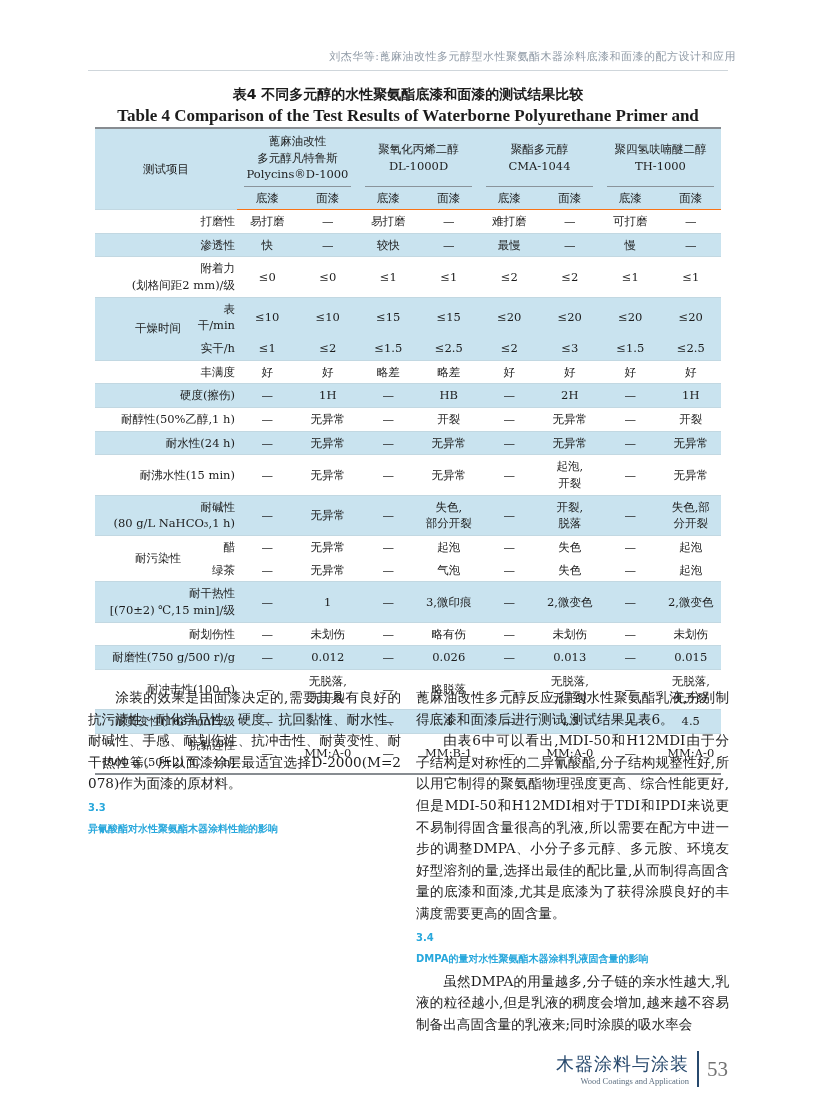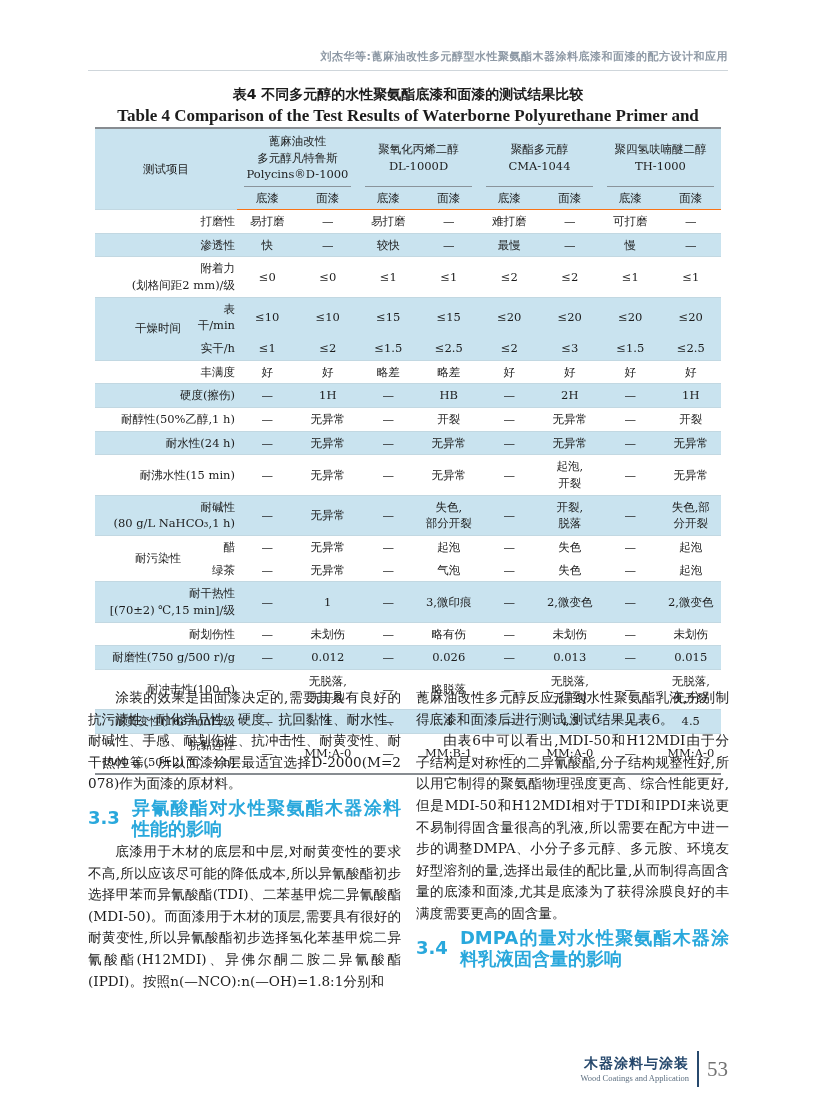--- a/index.html
+++ b/index.html
@@ -7,24 +7,23 @@
     position:relative;
     width:816px;height:1099px;
     background:#ffffff;
     margin:0 auto;
     font-family:"DejaVu Serif","Liberation Serif",serif;
     color:#1c1c1c;
     overflow:hidden;
   }
   
   .running-head{
-    position:absolute;top:49px;right:88px;
+    position:absolute;top:49px;right:80px;
     font-size:11px;color:#8f9aa6;letter-spacing:.5px;
     font-family:"DejaVu Sans","Liberation Sans",sans-serif;
-    font-weight:bold;
   }
   .head-rule{
     position:absolute;top:70px;left:88px;width:640px;
     border-top:1px solid #cfd6db;
   }
   
   .caption-zh{
     position:absolute;top:86px;left:88px;width:640px;
     text-align:center;font-weight:bold;font-size:14px;
     font-family:"DejaVu Sans","Liberation Sans",sans-serif;
@@ -62,35 +61,36 @@
   tbody tr.grp-start td{border-top:1px solid #c2d8e2;}
   
   .columns{
     position:absolute;top:687px;left:88px;width:641px;
     display:flex;gap:15px;
   }
   .col{flex:1;min-width:0;font-size:13.6px;line-height:21.6px;text-align:justify;}
   .para{margin:0;}
   .para.indent{text-indent:2em;}
   .sec-head{
-    display:flex;align-items:center;
+    display:flex;align-items:flex-start;
     font-family:"DejaVu Sans","Liberation Sans",sans-serif;
-    font-weight:bold;font-size:18px;line-height:21px;
+    font-weight:bold;font-size:10px;line-height:21px;
     margin:2px 0 2px;
+    flex-direction:column;
   }
   .sec-head .h-num{flex:0 0 auto;margin-right:12px;}
   
   .footer{
     position:absolute;right:88px;bottom:12px;
     display:flex;align-items:center;
   }
   .journal{text-align:right;margin-right:8px;}
   .journal-zh{
     font-family:"DejaVu Sans","Liberation Sans",sans-serif;
-    font-weight:bold;font-size:14px;letter-spacing:1px;
+    font-weight:normal;font-size:18px;letter-spacing:1px;
   }
   .journal-en{
     font-size:8.5px;color:#5d6f80;
     font-family:"Liberation Serif","DejaVu Serif",serif;
   }
   .footer-bar{width:2px;height:36px;margin-right:8px;}
   .page-num{
     font-size:21px;font-family:"Liberation Serif","DejaVu Serif",serif;
   }
 </style>
@@ -370,29 +370,29 @@
     </table>
   </div>
 
   <div class="columns">
     <div class="col" id="col-left">
         <div class="para indent">涂装的效果是由面漆决定的,需要其具有良好的抗污渍性、耐化学品性、硬度、抗回黏性、耐水性、耐碱性、手感、耐划伤性、抗冲击性、耐黄变性、耐干热性等。所以面漆涂层最适宜选择D-2000(M=2 078)作为面漆的原材料。</div>
         <div class="sec-head" style="color: rgb(41, 168, 220);">
           <span class="h-num">3.3</span>
           <span class="h-text">异氰酸酯对水性聚氨酯木器涂料性能的影响</span>
         </div>
-        <div class="para indent">底漆用于木材的底层和中层,对耐黄变性的要求不高,所以应该尽可能的降低成本,所以异氰酸酯初步选择甲苯而异氰酸酯(TDI)、二苯基甲烷二异氰酸酯(MDI-50)。而面漆用于木材的顶层,需要具有很好的耐黄变性,所以异氰酸酯初步选择氢化苯基甲烷二异氰酸酯(H12MDI)、异佛尔酮二胺二异氰酸酯(IPDI)。按照n(—NCO):n(—OH)=1.8:1分别和</div>
       </div>
     <div class="col" id="col-right">
         <div class="para">蓖麻油改性多元醇反应,得到水性聚氨酯乳液,分别制得底漆和面漆后进行测试,测试结果见表6。</div>
         <div class="para indent">由表6中可以看出,MDI-50和H12MDI由于分子结构是对称性的二异氰酸酯,分子结构规整性好,所以用它制得的聚氨酯物理强度更高、综合性能更好,但是MDI-50和H12MDI相对于TDI和IPDI来说更不易制得固含量很高的乳液,所以需要在配方中进一步的调整DMPA、小分子多元醇、多元胺、环境友好型溶剂的量,选择出最佳的配比量,从而制得高固含量的底漆和面漆,尤其是底漆为了获得涂膜良好的丰满度需要更高的固含量。</div>
         <div class="sec-head" style="color: rgb(41, 168, 220);">
           <span class="h-num">3.4</span>
           <span class="h-text">DMPA的量对水性聚氨酯木器涂料乳液固含量的影响</span>
         </div>
+        <div class="para indent">虽然DMPA的用量越多,分子链的亲水性越大,乳液的粒径越小,但是乳液的稠度会增加,越来越不容易制备出高固含量的乳液来;同时涂膜的吸水率会</div>
       </div>
   </div>
 
   <div class="footer">
     <div class="journal">
       <div class="journal-zh" style="color: rgb(39, 73, 109);">木器涂料与涂装</div>
       <div class="journal-en">Wood Coatings and Application</div>
     </div>
     <div class="footer-bar" style="background: rgb(39, 73, 109);"></div>
     <div class="page-num" style="color: #737373;">53</div>

